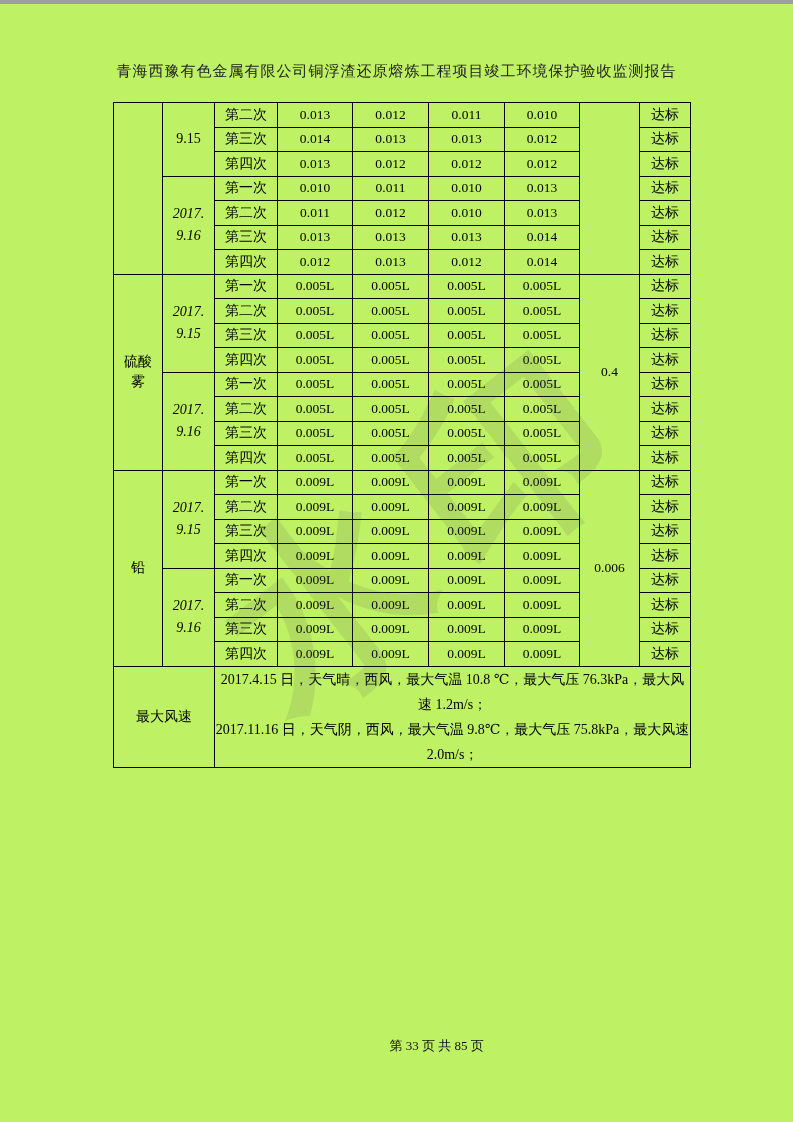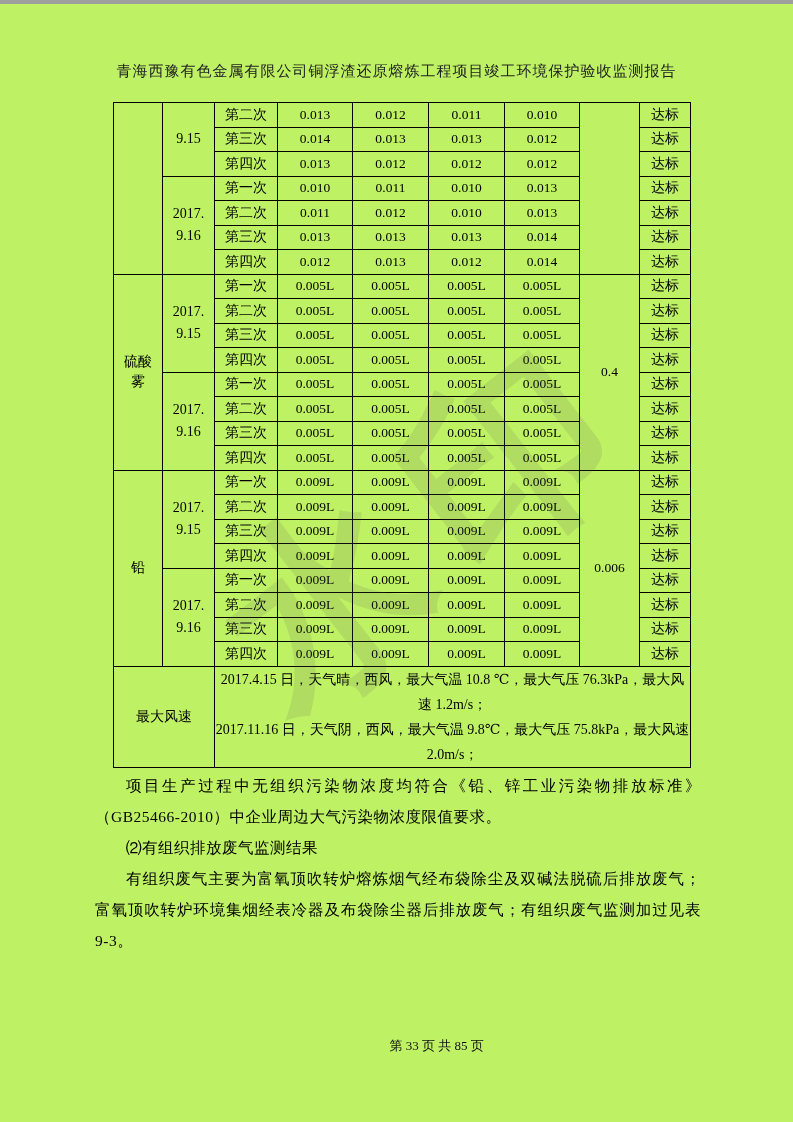--- a/index.html
+++ b/index.html
@@ -46,21 +46,21 @@
     border:1px solid #000;
     text-align:center;
     vertical-align:middle;
     padding:0;
     overflow:hidden;
   }
   table.grid tr.data-row{height:24.5px;}
   td.cn{font-size:14px;}
   td.num{font-size:13.5px;}
   td.vtop{vertical-align:top;padding-top:3px;}
-  td.date div{line-height:22px;}
+  td.date div{line-height:22px;font-style:italic;}
   td.pollutant div{line-height:20px;text-align:center;}
   td.weather-label{font-size:14px;}
   td.weather-text{
     text-align:left;
     vertical-align:middle;
     font-size:14px;
     padding:2px 7px;
   }
   td.weather-text div{line-height:25px;}
   .paragraphs{
@@ -322,21 +322,16 @@
           <td colspan="7" class="weather-text">
             <div>2017.4.15 日，天气晴，西风，最大气温 10.8 ℃，最大气压 76.3kPa，最大风速 1.2m/s；</div>
             <div>2017.11.16 日，天气阴，西风，最大气温 9.8℃，最大气压 75.8kPa，最大风速 2.0m/s；</div>
           </td>
         </tr>
       </tbody>
   </table>
 
   <div class="watermark">水印</div>
 
-  <div class="paragraphs" id="paragraphs">
-      <p>项目生产过程中无组织污染物浓度均符合《铅、锌工业污染物排放标准》（GB25466-2010）中企业周边大气污染物浓度限值要求。</p>
-      <p>⑵有组织排放废气监测结果</p>
-      <p>有组织废气主要为富氧顶吹转炉熔炼烟气经布袋除尘及双碱法脱硫后排放废气；富氧顶吹转炉环境集烟经表冷器及布袋除尘器后排放废气；有组织废气监测加过见表 9-3。</p>
-    </div>
 
   <div class="footer">第 33 页 共 85 页</div>
 
 </div>
 
 </body></html>

